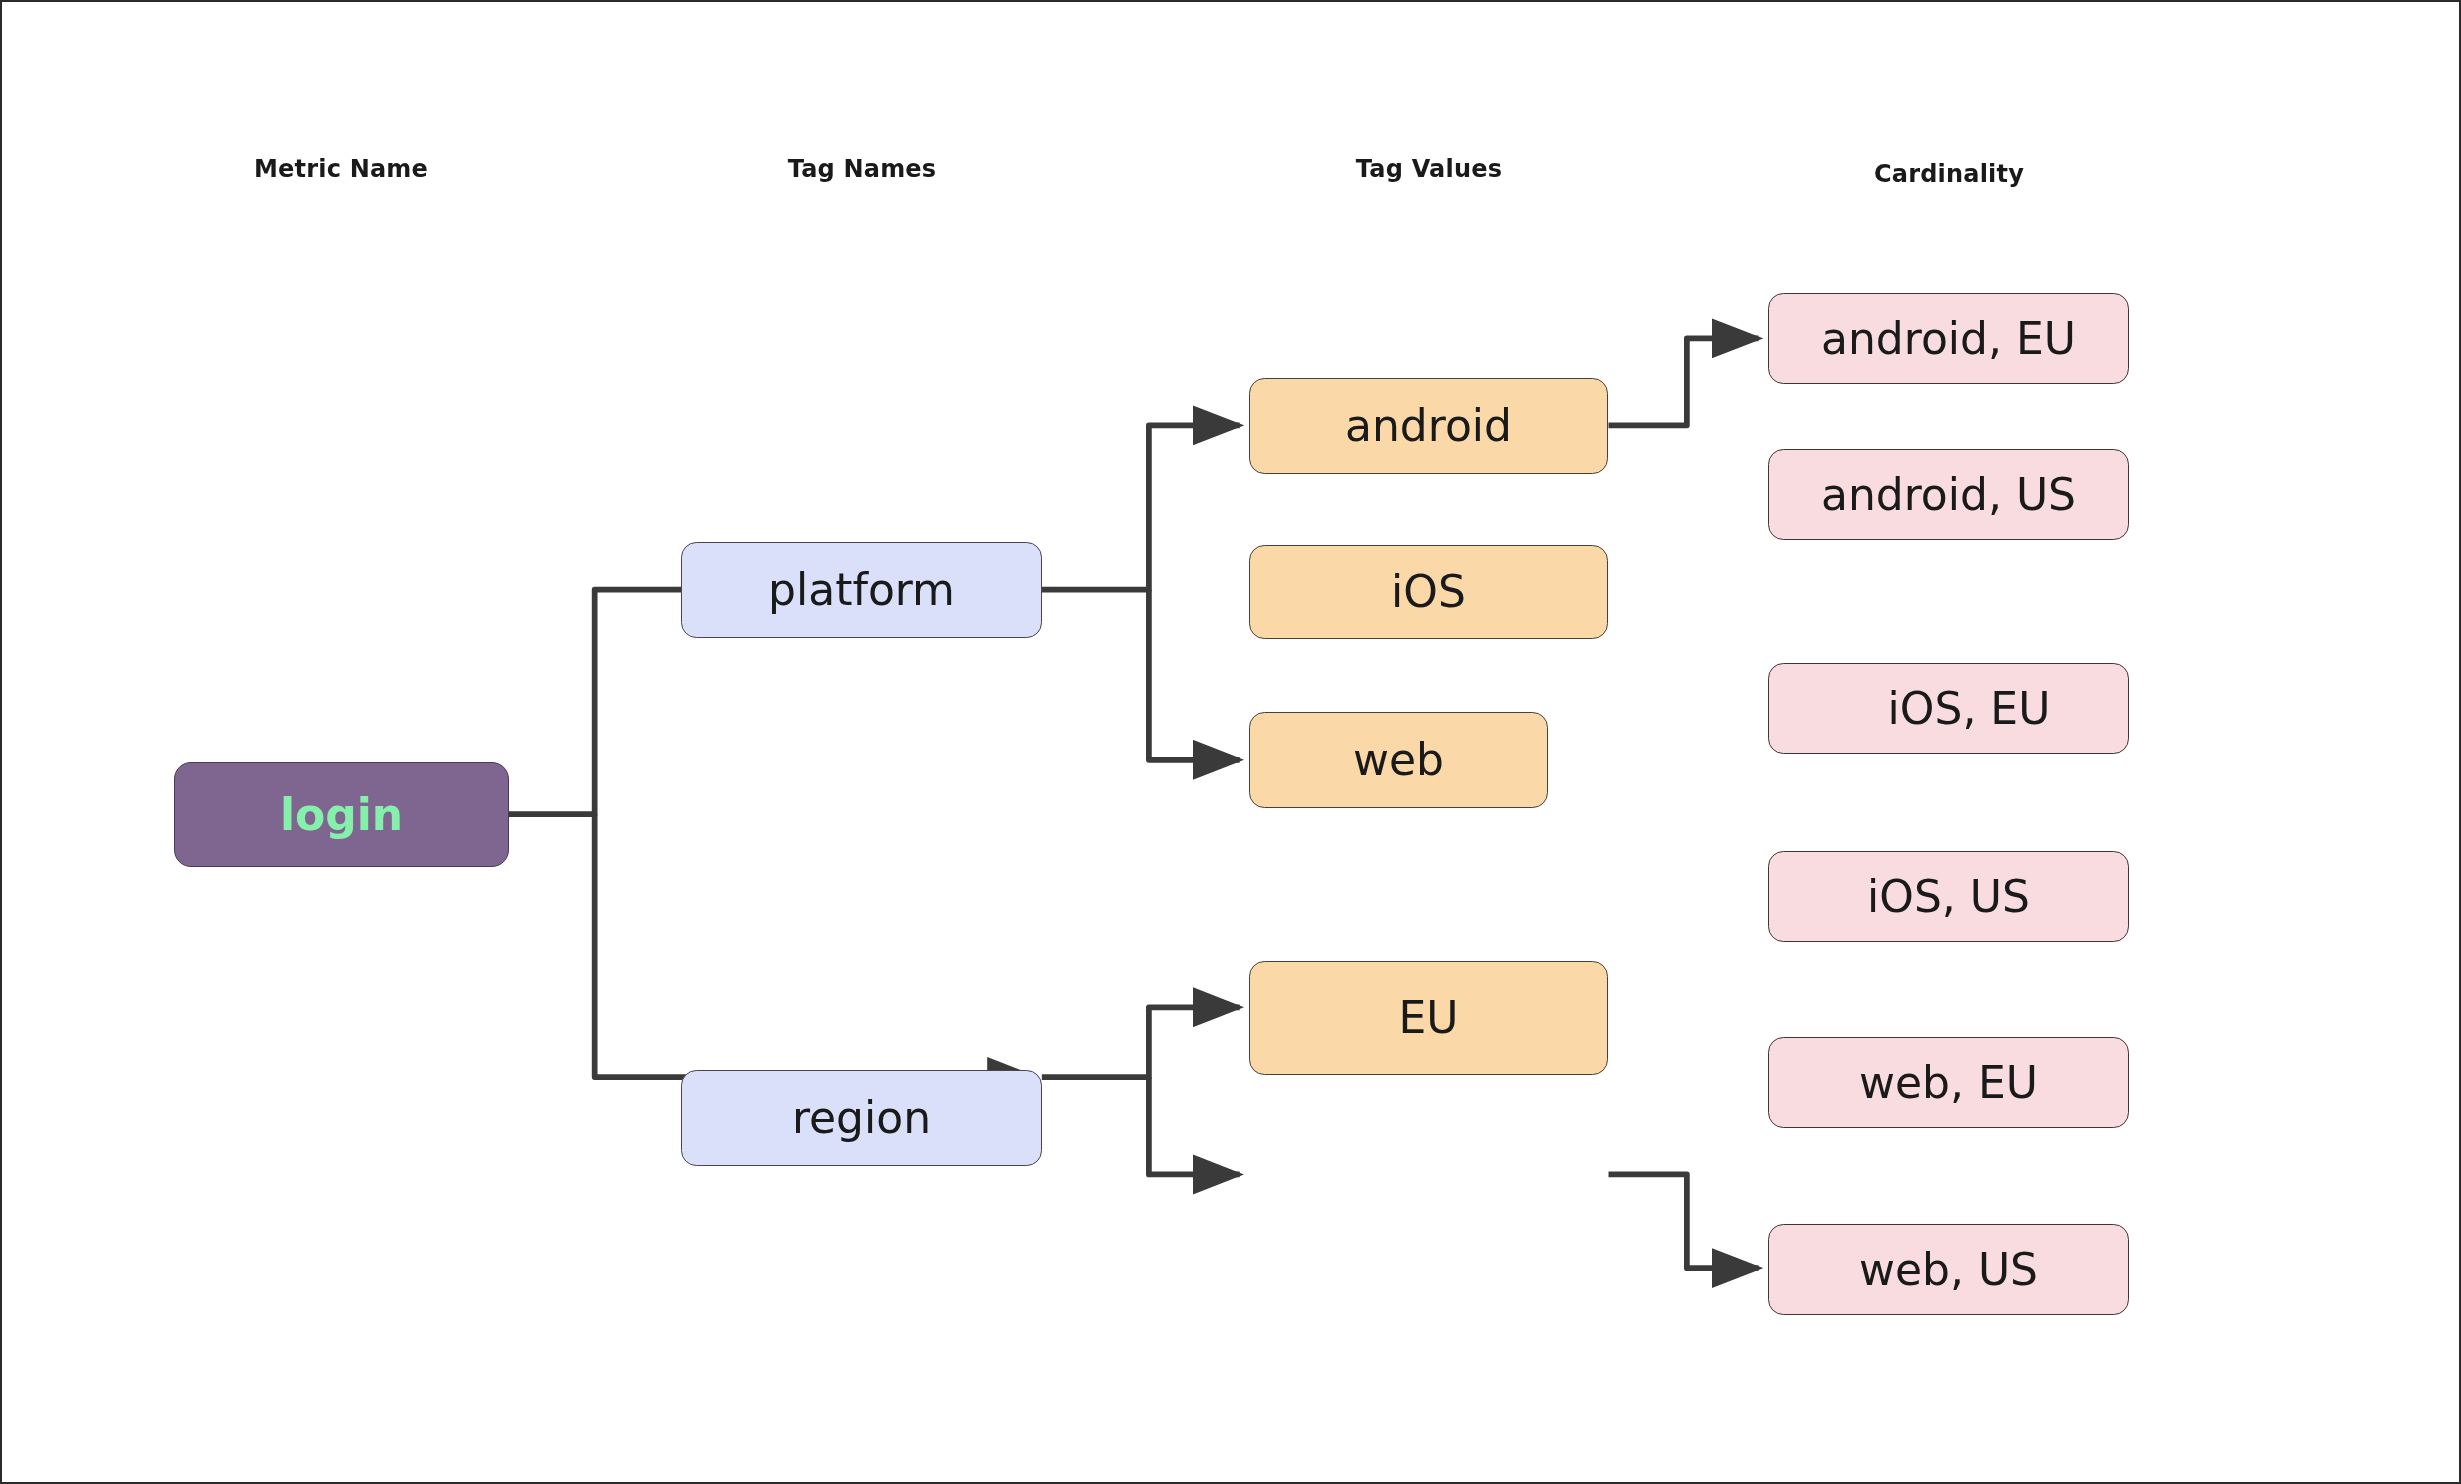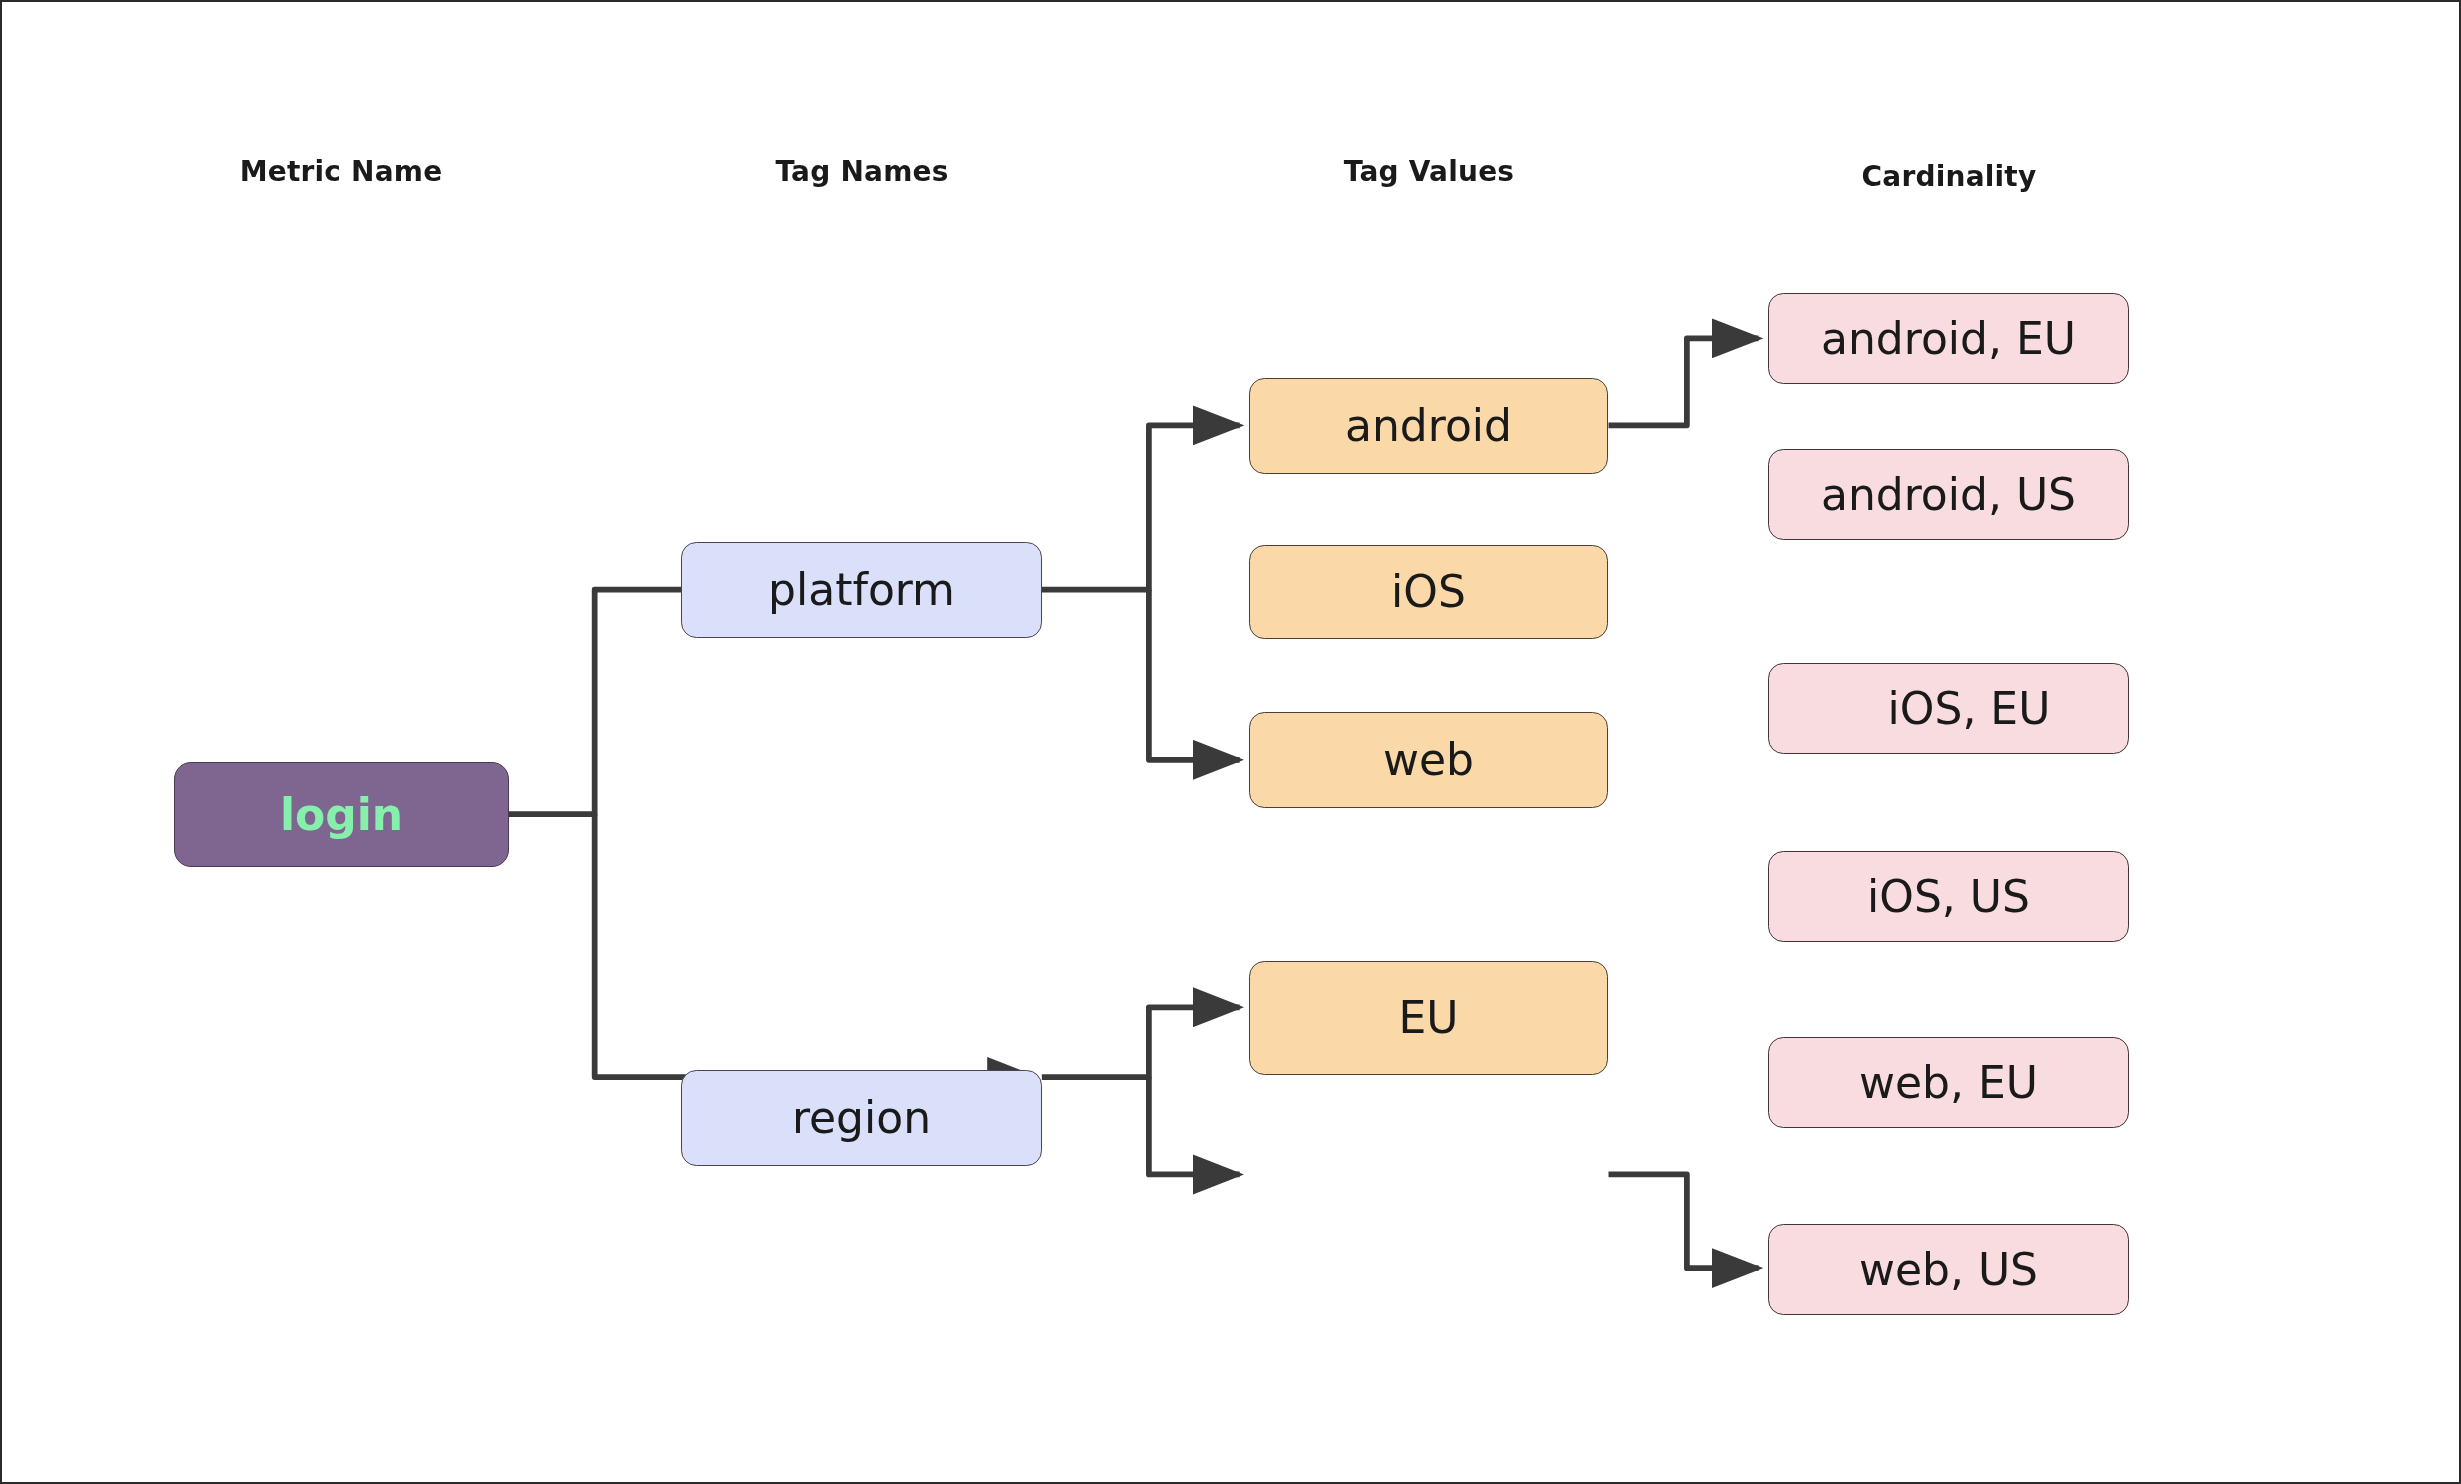--- a/index.html
+++ b/index.html
@@ -23,21 +23,21 @@
     position: absolute;
     left: 0;
     top: 0;
     width: 2461px;
     height: 1484px;
     pointer-events: none;
   }
   .col-header {
     position: absolute;
     font-weight: bold;
-    font-size: 28px;
+    font-size: 24px;
     color: #1a1a1a;
     text-align: center;
     transform: translateX(-50%);
     white-space: nowrap;
     letter-spacing: 0.2px;
   }
   .node {
     position: absolute;
     box-sizing: border-box;
     display: flex;
@@ -108,21 +108,21 @@
   <div class="node tagname" style="left: 679px; top: 1068px; width: 361px; height: 96px;">
     <span>region</span>
   </div>
 
   <div class="node tagvalue" style="left: 1247px; top: 376px; width: 359px; height: 96px;">
     <span>android</span>
   </div>
   <div class="node tagvalue" style="left: 1247px; top: 543px; width: 359px; height: 94px;">
     <span>iOS</span>
   </div>
-  <div class="node tagvalue" style="left: 1247px; top: 710px; width: 359px; height: 96px;">
+  <div class="node tagvalue" style="left: 1247px; top: 710px; width: 299px; height: 96px;">
     <span>web</span>
   </div>
   <div class="node tagvalue" style="left: 1247px; top: 959px; width: 359px; height: 114px;">
     <span>EU</span>
   </div>
 
   <div class="node cardinality" style="left: 1766px; top: 291px; width: 361px; height: 91px;">
     <span>android, EU</span>
   </div>
   <div class="node cardinality" style="left: 1766px; top: 447px; width: 361px; height: 91px;">

